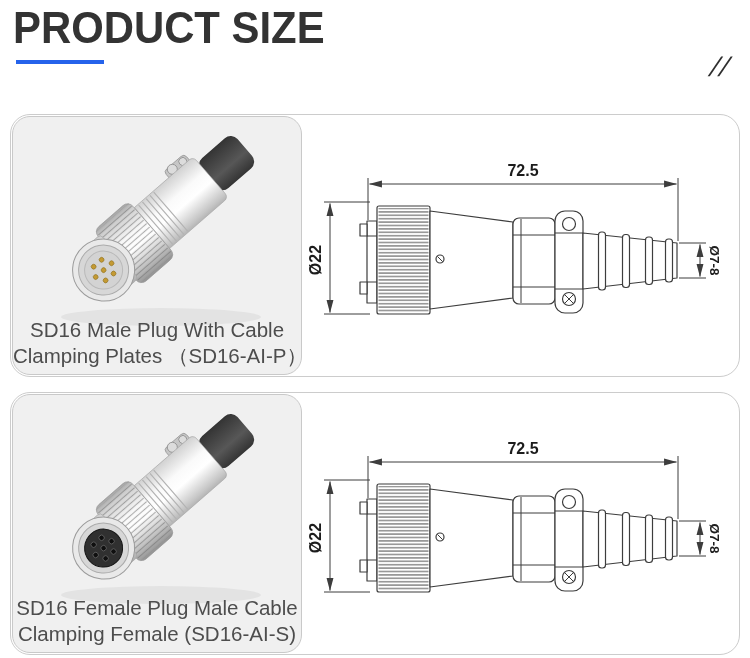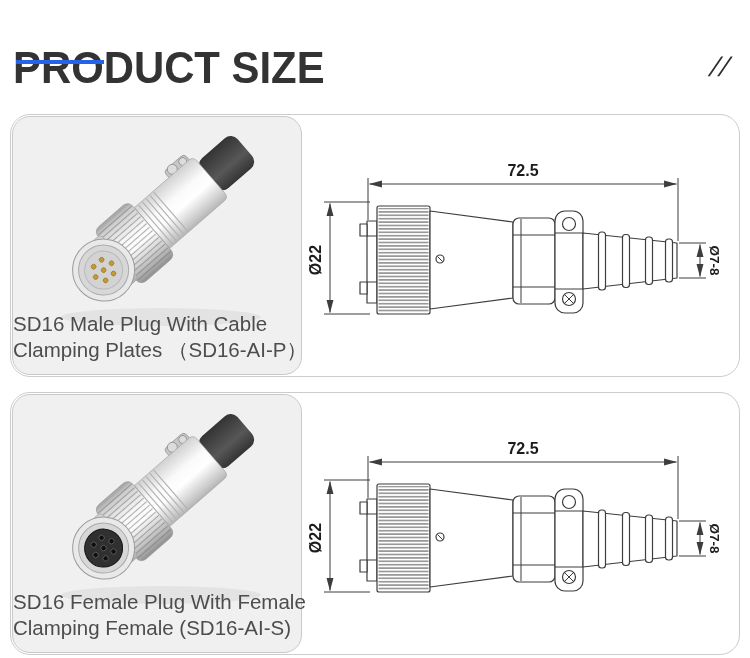--- a/index.html
+++ b/index.html
@@ -1,30 +1,30 @@
 <!DOCTYPE html>
 <html><head>
 <meta charset="utf-8">
 <style>
   html,body{margin:0;padding:0;width:750px;height:658px;background:#ffffff;
     font-family:"Liberation Sans",sans-serif;overflow:hidden;position:relative;}
-  .header{position:absolute;top:2px;left:13px;margin-top:40px;}
+  .header{position:absolute;top:2px;left:13px;}
   .header h1{margin:0;font-size:45px;line-height:52px;font-weight:700;color:#333333;
     transform:scaleX(.93);transform-origin:left center;letter-spacing:0;}
   .title-underline{position:absolute;left:16px;top:60px;width:88px;height:4px;background:#2563eb;}
   .slashes{position:absolute;top:52px;right:20px;font-size:27px;font-style:italic;
     color:#2e2e2e;letter-spacing:2px;transform:skewX(-12deg);}
   .card{position:absolute;left:10px;width:728px;height:261px;background:#ffffff;
     border:1px solid #cccccc;border-radius:20px;overflow:hidden;}
   .card.c1{top:114px;}
   .card.c2{top:392px;}
   .panel{position:absolute;left:1px;top:1px;width:288px;height:257px;background:#f0f0f0;
     border:1px solid #c9c9c9;border-radius:18px;}
   .photo{position:absolute;left:0px;top:2px;width:289px;height:213px;}
-  .caption{position:absolute;bottom:11px;left:0;width:100%;
+  .caption{position:absolute;bottom:5px;left:0;width:100%;text-align:center;
     font-size:20.5px;line-height:26px;color:#4d4d4d;white-space:nowrap;}
   .drawing{position:absolute;left:291px;top:0px;width:438px;height:261px;}
   .dl{stroke:#3d3d3d;stroke-width:1;fill:none;}
   .shapes{fill:#ffffff;stroke:#3d3d3d;stroke-width:1.2;stroke-linejoin:round;}
   .thin{stroke-width:1;}
   .t16{font:700 16px "Liberation Sans",sans-serif;fill:#1c1c1c;}
   .t15{font:700 16px "Liberation Sans",sans-serif;fill:#1c1c1c;}
   .t13{font:700 13.5px "Liberation Sans",sans-serif;fill:#1c1c1c;}
   .defs-svg{position:absolute;width:0;height:0;}
 </style>
@@ -167,21 +167,21 @@
             <circle cx="5.25" cy="9.1" r="2.7"></circle>
               <circle cx="-5.25" cy="9.1" r="2.7"></circle>
             <circle cx="-10.5" cy="0" r="2.7"></circle>
               <circle cx="-5.25" cy="-9.1" r="2.7"></circle>
             <circle cx="5.25" cy="-9.1" r="2.7"></circle>
           </g>
         </g>
       </g>
     </svg>
     <div class="caption">
-      <div>SD16 Female Plug With Female</div>
+      <div>SD16 Female Plug Male Cable</div>
       <div>Clamping Female (SD16-AI-S)</div>
     </div>
   </div>
 
   <svg class="drawing" viewBox="0 0 438 261">
     <g class="dl">
       <path d="M66,63V105"></path>
       <path d="M376,63V126"></path>
       <line x1="67.5" y1="69" x2="374.5" y2="69" marker-start="url(#dimA)" marker-end="url(#dimA)"></line>
       <path d="M22,87H68M22,199H68"></path>

